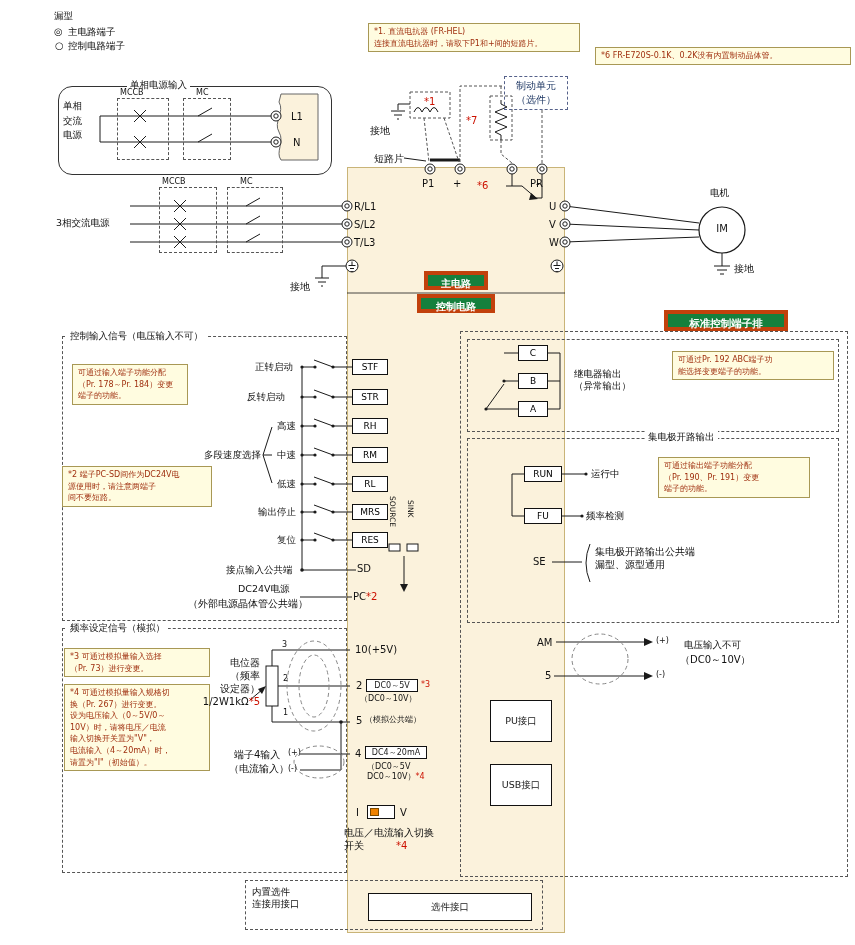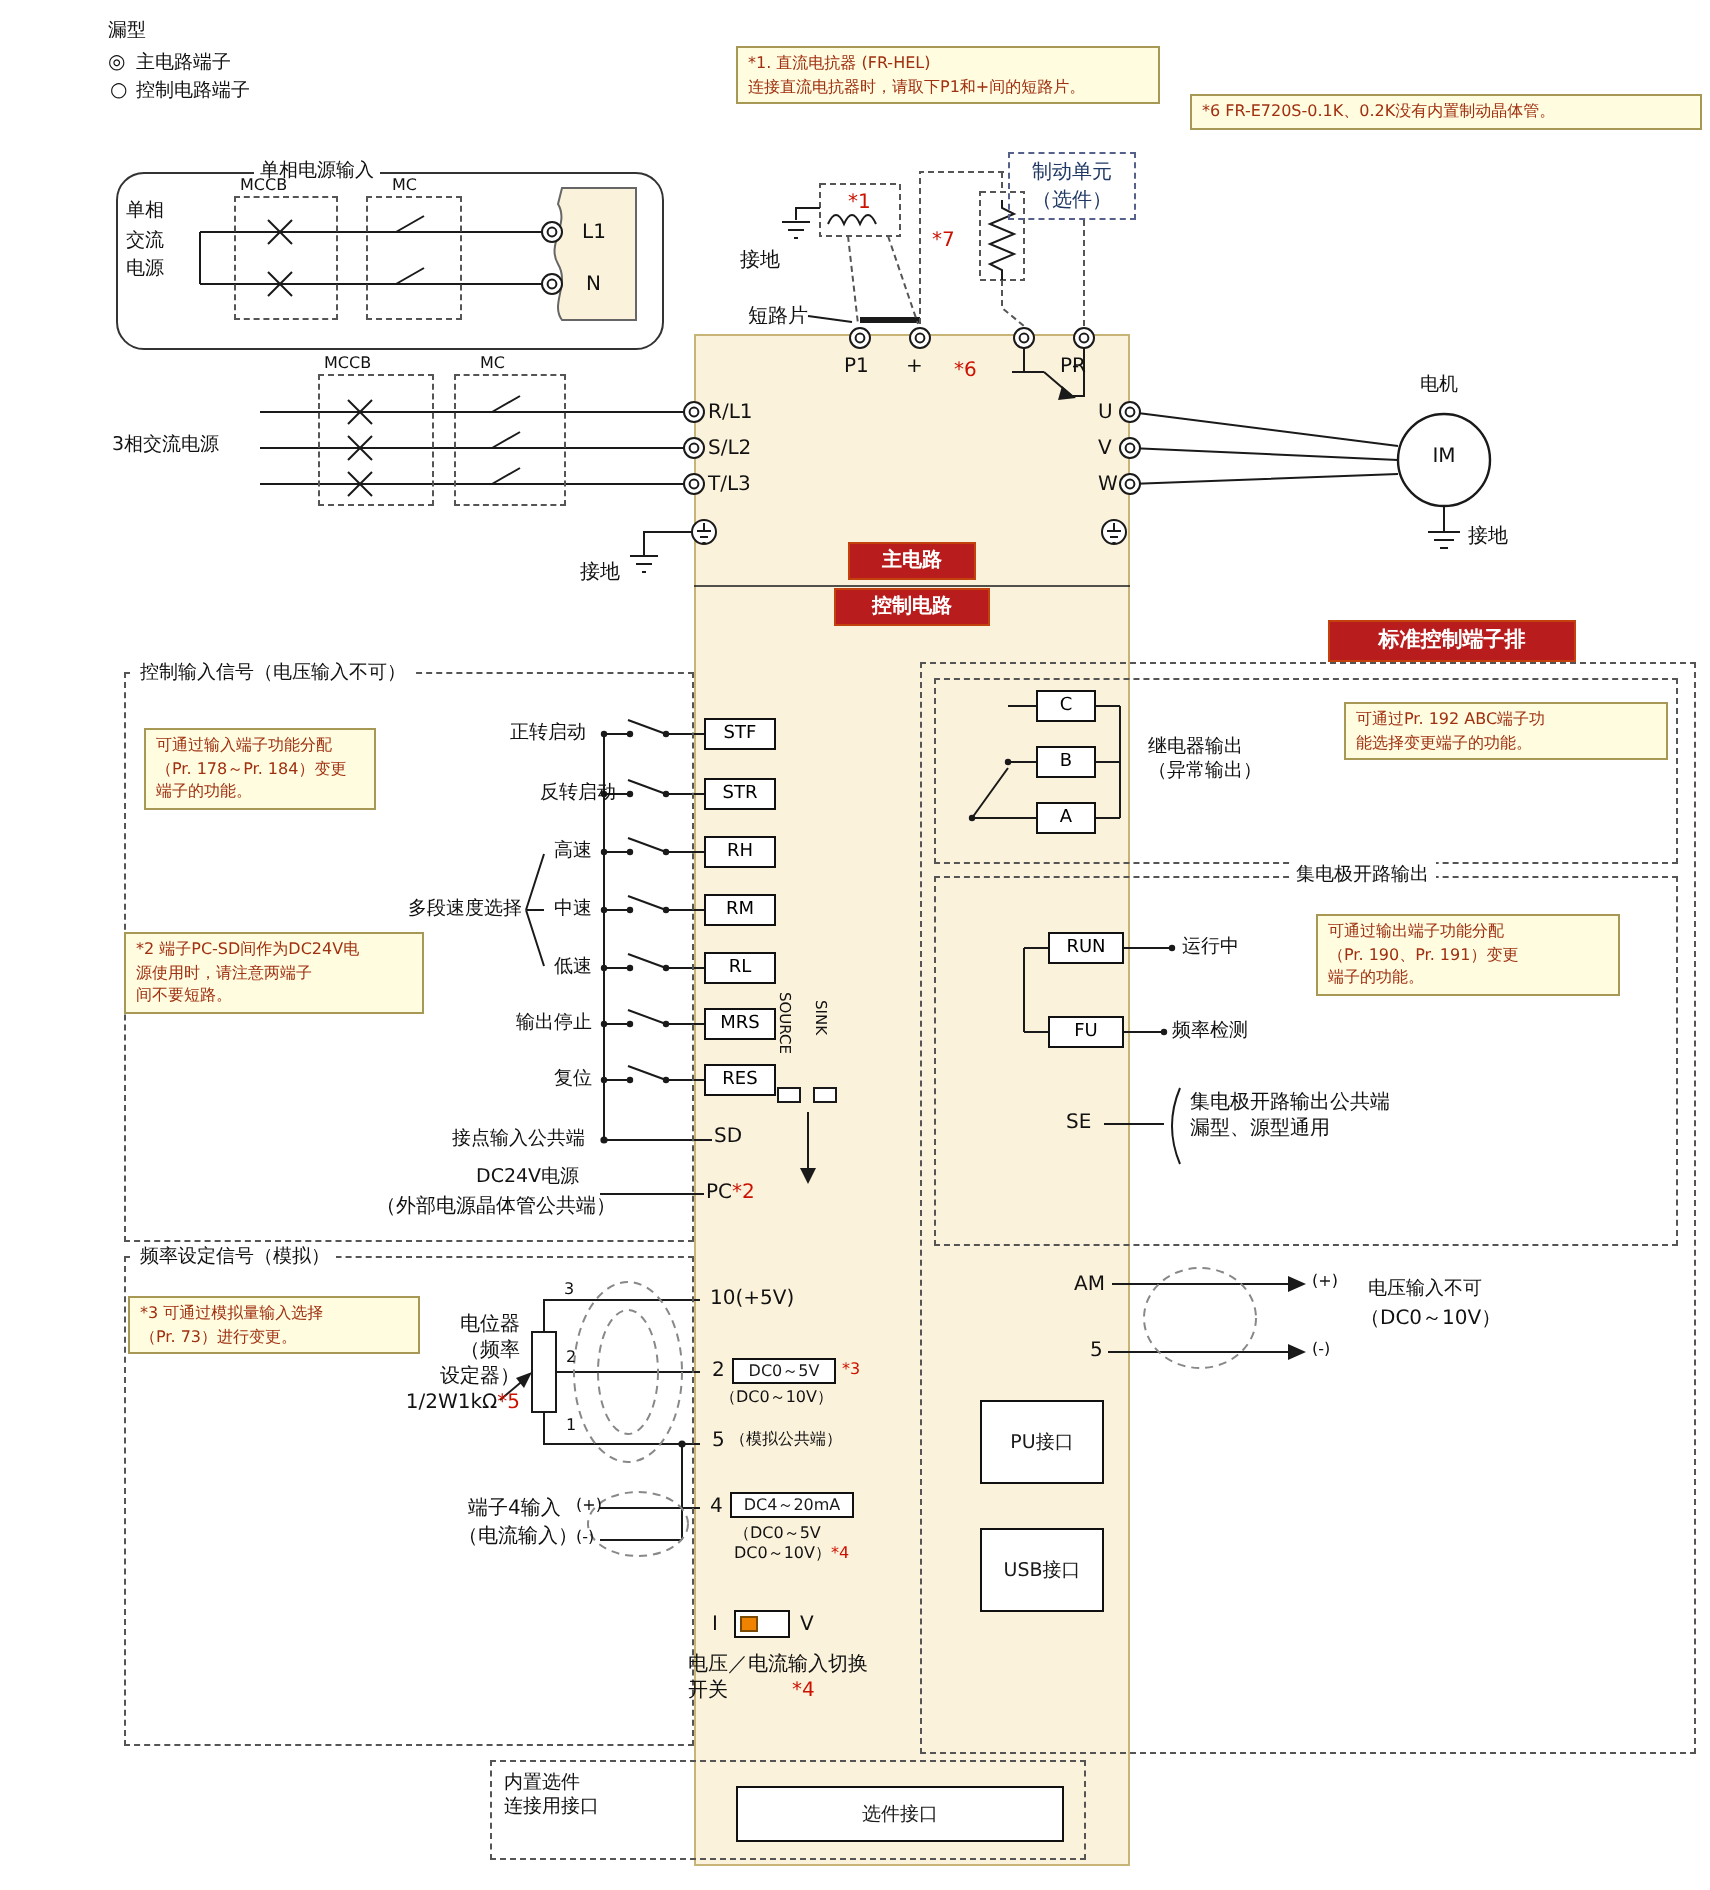--- a/index.html
+++ b/index.html
@@ -8,21 +8,21 @@
 #canvas{position:absolute;left:0;top:0;width:855px;height:945px;overflow:hidden;background:#fff}
 .body-rect{position:absolute;left:347px;top:167px;width:218px;height:766px;background:#FBF2DC;border:1px solid #C9B478;z-index:1}
 svg.wires{position:absolute;left:0;top:0;z-index:3}
 .lbl{position:absolute;font-size:9.5px;line-height:1.3;white-space:pre-line;z-index:5;color:#111}
 .sm{font-size:10px}
 .xs{font-size:8px}
 .red{color:#CC1100}
 .note{position:absolute;background:#FFFCE0;border:1px solid #A89855;color:#A03010;font-size:8px;line-height:1.45;padding:2px 5px;white-space:pre-line;z-index:5}
 .term{position:absolute;background:#fff;border:1px solid #111;font-size:9px;line-height:14px;height:16px;text-align:center;z-index:5;color:#000}
 .rbox{position:absolute;background:#fff;border:1px solid #111;font-size:8px;line-height:11px;height:13px;text-align:center;z-index:5}
-.orange{position:absolute;background:#b91c1c;color:#fff;font-weight:bold;text-align:center;z-index:5;border:1px solid #c2410c;font-size:10px;line-height:17px}
+.orange{position:absolute;background:#15803d;color:#fff;font-weight:bold;text-align:center;z-index:5;border:4px solid #c2410c;font-size:10px;line-height:17px}
 .dash{position:absolute;border:1px dashed #555;z-index:4;background:transparent}
 .solidbox{position:absolute;border:1.2px solid #333;border-radius:14px;z-index:2}
 .chip{position:absolute;background:#fff;padding:0 3px;z-index:5;font-size:9.5px;color:#111;white-space:nowrap}
 .vtext{position:absolute;writing-mode:vertical-lr;font-size:7.5px;color:#111;z-index:5}
 .flexc{display:flex;align-items:center;justify-content:center;text-align:center}
 .wbox{position:absolute;background:#fff;border:1px solid #111;z-index:5;font-size:9.5px}
 .sw-knob{position:absolute;background:#EF8200;border:1px solid #7a4a00;z-index:6}
 </style>
 </head>
 <body>
@@ -254,21 +254,21 @@
 
   <div class="chip" style="left:67px;top:330px">控制输入信号（电压输入不可）</div>
   <div class="note" style="left:72px;top:364px;width:116px">可通过输入端子功能分配
 （Pr. 178～Pr. 184）变更
 端子的功能。</div>
   <div class="note" style="left:62px;top:466px;width:150px">*2  端子PC-SD间作为DC24V电
 源使用时，请注意两端子
 间不要短路。</div>
 
   <div class="lbl" style="left:255px;top:361px">正转启动</div>
-  <div class="lbl" style="left:270px;top:391px">反转启动</div>
+  <div class="lbl" style="left:247px;top:391px">反转启动</div>
   <div class="lbl" style="left:277px;top:420px">高速</div>
   <div class="lbl" style="left:277px;top:449px">中速</div>
   <div class="lbl" style="left:277px;top:478px">低速</div>
   <div class="lbl" style="left:204px;top:449px">多段速度选择</div>
   <div class="lbl" style="left:258px;top:506px">输出停止</div>
   <div class="lbl" style="left:277px;top:534px">复位</div>
   <div class="lbl" style="left:226px;top:564px">接点输入公共端</div>
   <div class="lbl" style="left:238px;top:583px">DC24V电源</div>
   <div class="lbl sm" style="left:188px;top:597px">（外部电源晶体管公共端）</div>
 
@@ -281,20 +281,27 @@
   <div class="term" style="left:352px;top:532px;width:36px">RES</div>
   <div class="lbl sm" style="left:357px;top:562px">SD</div>
   <div class="lbl sm" style="left:353px;top:590px"><span>PC</span><span class="red">*2</span></div>
 
   <div class="vtext" style="left:388px;top:496px">SOURCE</div>
   <div class="vtext" style="left:406px;top:500px">SINK</div>
 
   <div class="chip" style="left:67px;top:622px">频率设定信号（模拟）</div>
   <div class="note" style="left:64px;top:648px;width:146px">*3  可通过模拟量输入选择
 （Pr. 73）进行变更。</div>
+  <div class="note" style="left:64px;top:684px;width:146px">*4  可通过模拟量输入规格切
+换（Pr. 267）进行变更。
+设为电压输入（0～5V/0～
+10V）时，请将电压／电流
+输入切换开关置为"V"，
+电流输入（4～20mA）时，
+请置为"I"（初始值）。</div>
 
   <div class="lbl sm" style="left:198px;top:656px;width:62px;text-align:right"><span>电位器
 （频率
 设定器）
 1/2W1kΩ</span><span class="red">*5</span></div>
   <div class="lbl xs" style="left:282px;top:640px">3</div>
   <div class="lbl xs" style="left:283px;top:674px">2</div>
   <div class="lbl xs" style="left:283px;top:708px">1</div>
 
   <div class="lbl sm" style="left:355px;top:643px">10(+5V)</div>

